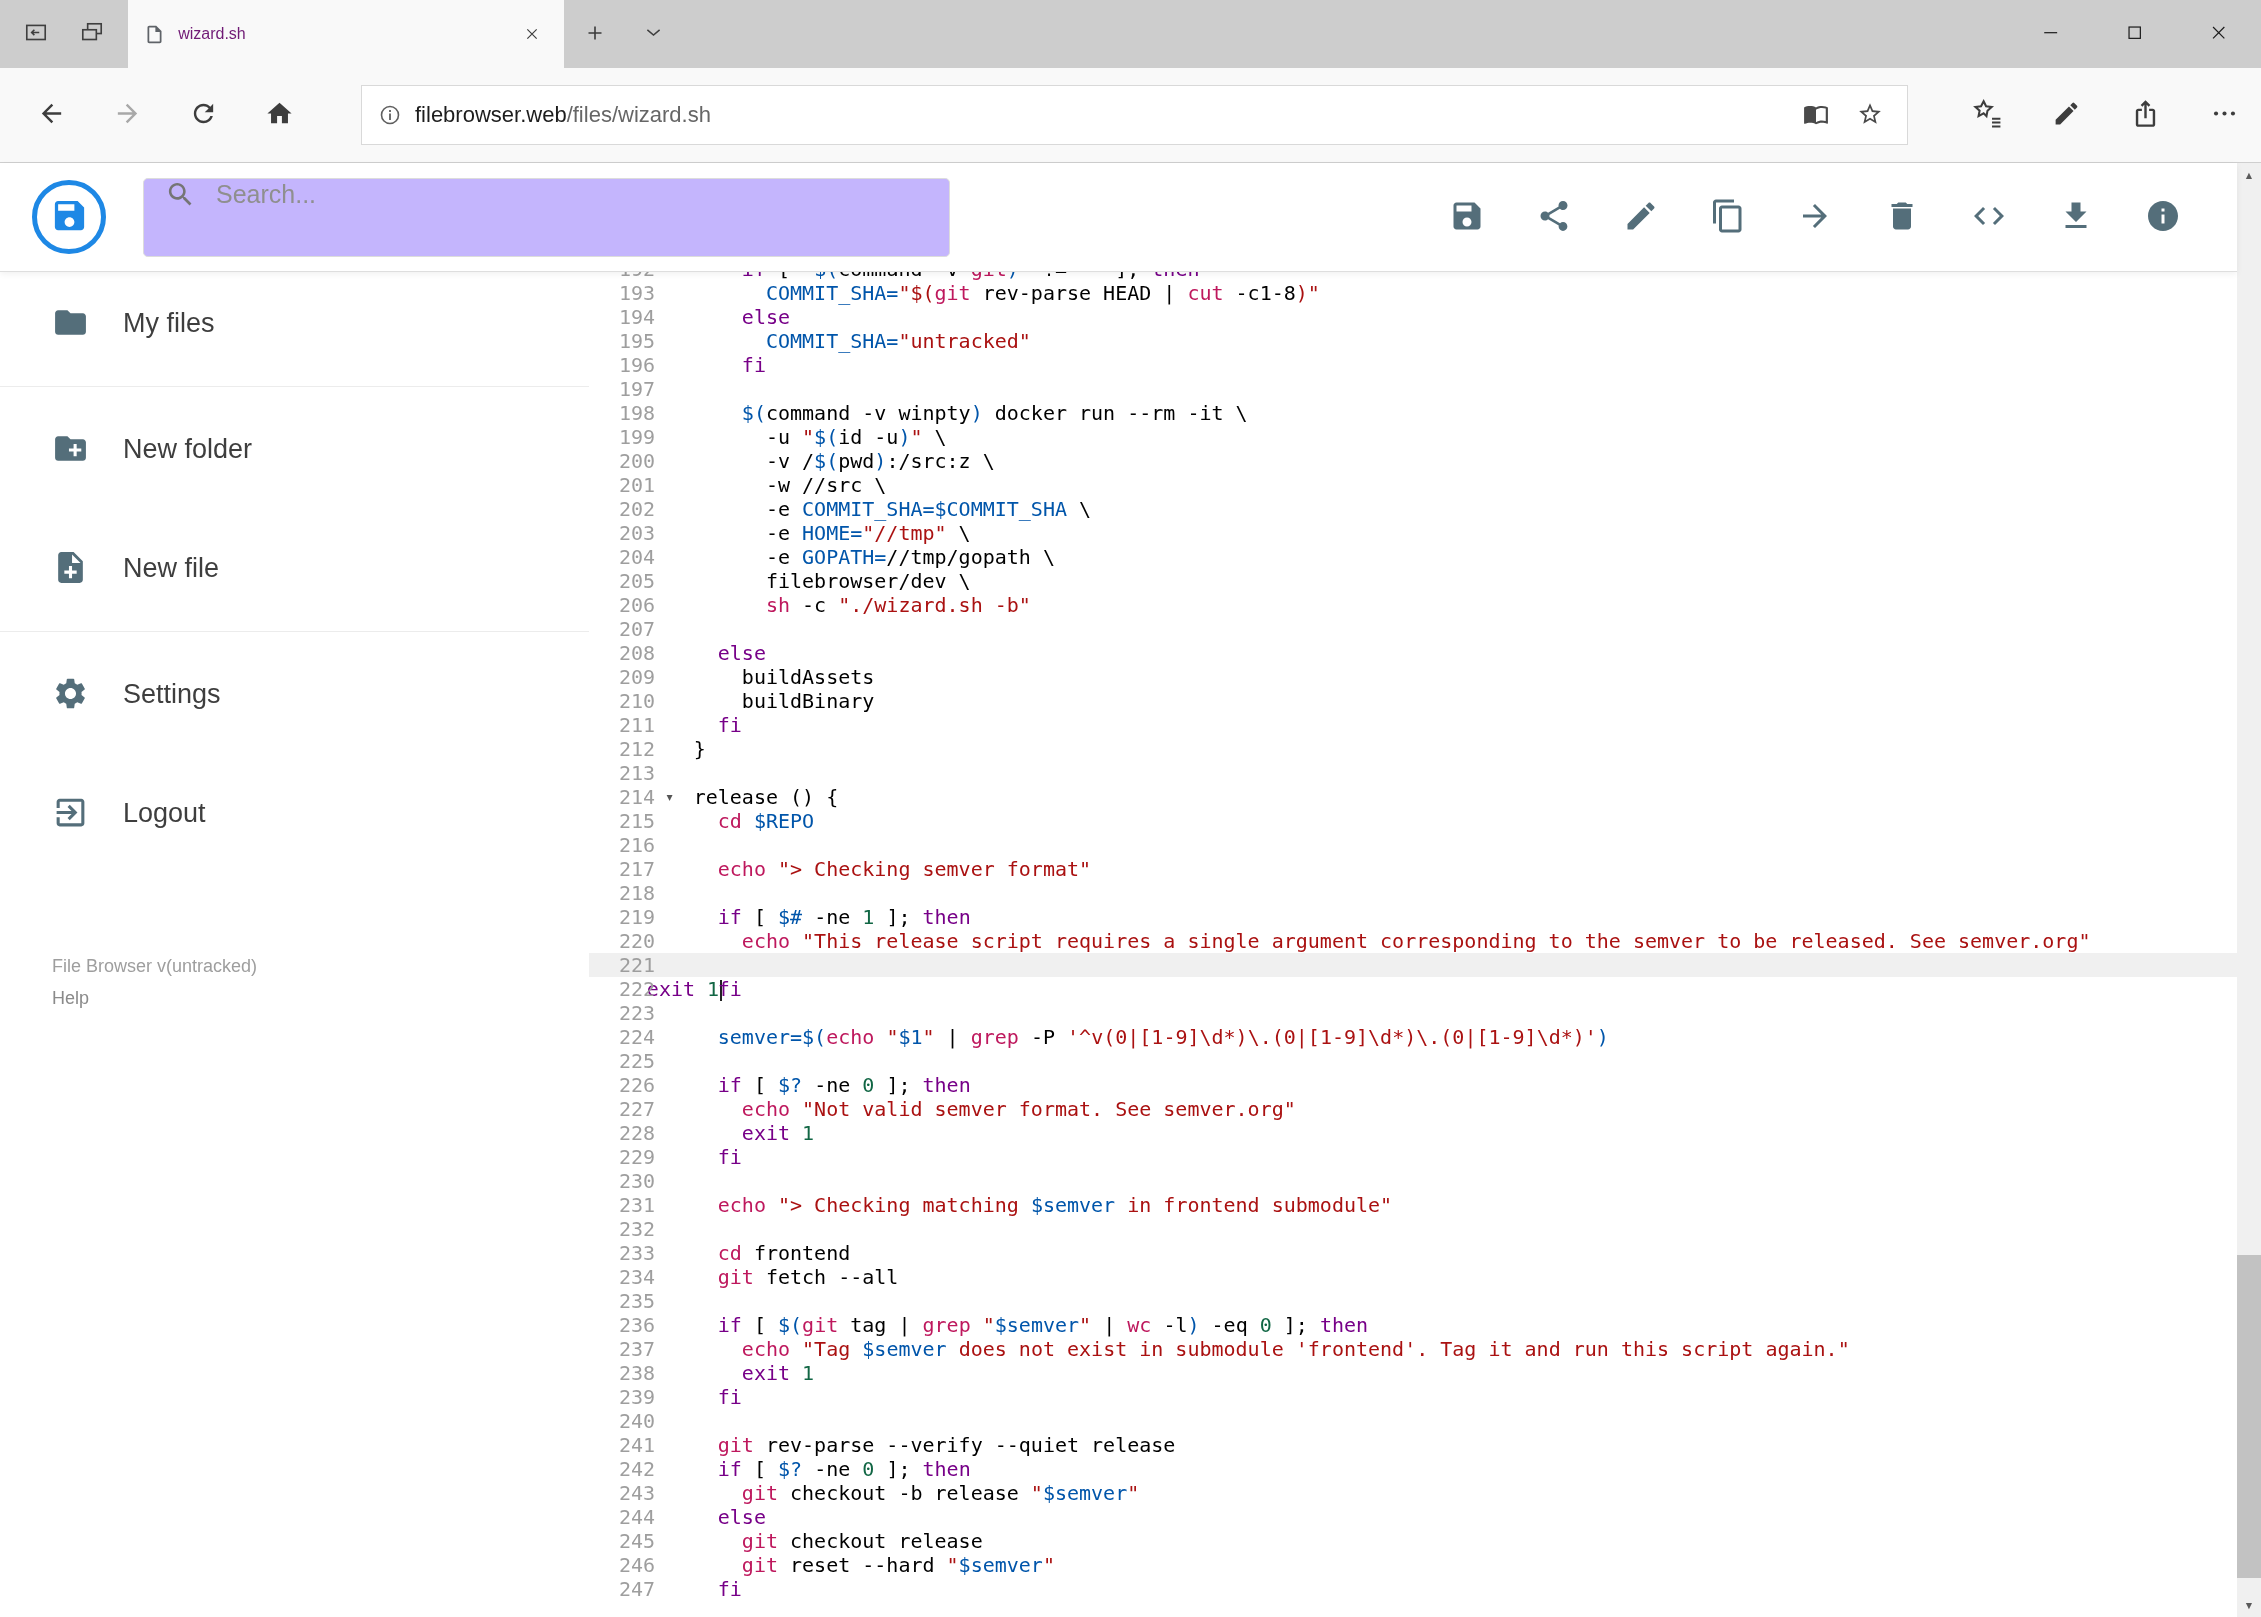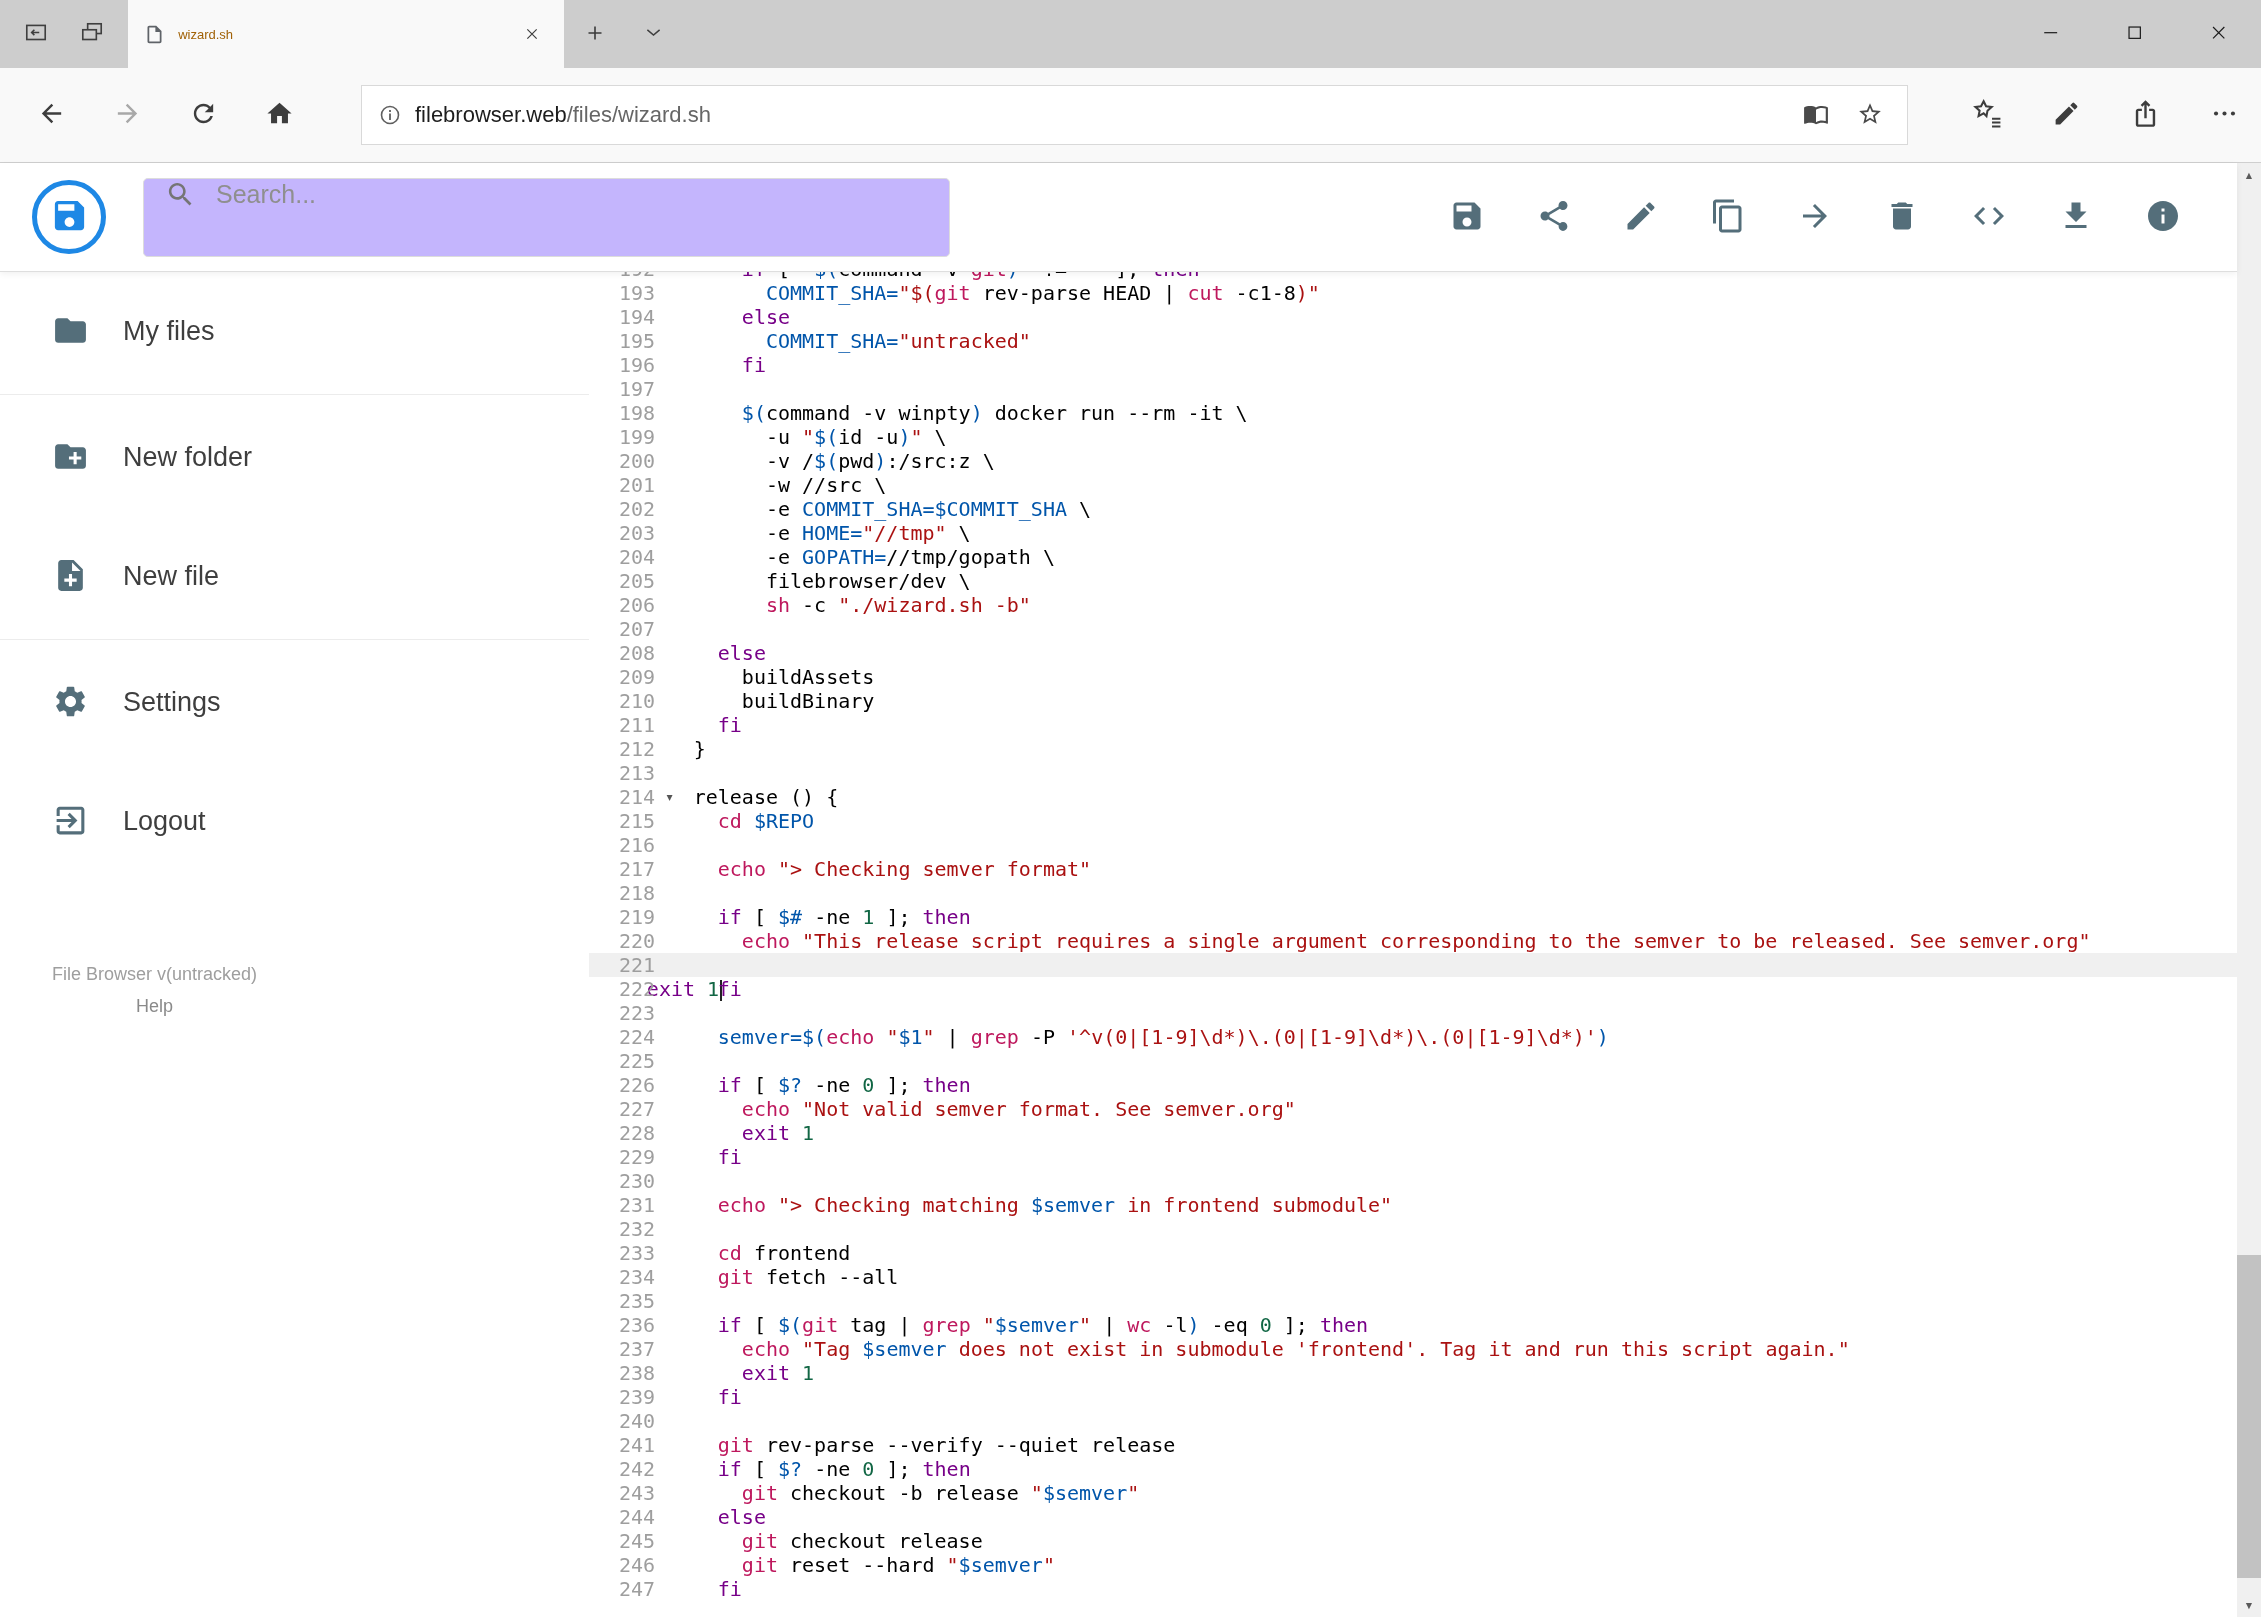--- a/index.html
+++ b/index.html
@@ -10,21 +10,21 @@
   }
   button{background:none;border:0;padding:0;font:inherit;color:inherit;}
   .ibtn{display:flex;align-items:center;justify-content:center;}
 
   
   .tab-bar{position:absolute;top:0;left:0;right:0;height:68px;background:#cdcdcd;display:flex;align-items:stretch;}
   .tabbar-left{display:flex;align-items:center;padding:0 9.7px;gap:4.8px;color:#3f3f3f;}
   .chrome-btn{width:52px;height:52px;}
   .tab{width:404px;background:#f9f9f9;display:flex;align-items:center;padding:0 16px;gap:13px;}
   .favicon{color:#5f6368;display:flex;}
-  .tab-title{font-size:13px;color:#a16207;flex:1;white-space:nowrap;overflow:hidden;}
+  .tab-title{font-size:16px;color:#701a75;flex:1;white-space:nowrap;overflow:hidden;}
   .tab-close{width:32px;height:32px;color:#3f3f3f;}
   .new-tab{width:61px;color:#3a3a3a;}
   .tab-chevron{width:57px;color:#3f3f3f;}
   .win-controls{margin-left:auto;display:flex;align-items:stretch;}
   .win-btn{width:84px;height:68px;color:#1c1c1c;}
 
   
   .nav-bar{position:absolute;top:68px;left:0;right:0;height:95px;background:#f9f9f9;border-bottom:0.8px solid #cfcfcf;box-sizing:border-box;display:flex;align-items:center;padding:0 0 0 21px;}
   .nav-icon{width:60px;height:60px;color:#3d3d3d;margin-right:16px;flex:none;}
   .nav-icon.disabled{color:#a8a8a8;}
@@ -44,21 +44,21 @@
   .app-header{position:absolute;top:0;left:0;right:24px;height:108px;background:#fff;border-bottom:0.8px solid #dedede;box-shadow:0 1.6px 6.5px rgba(0,0,0,.06);display:flex;align-items:center;z-index:2;}
   .logo{margin-left:32px;width:74px;height:74px;border-radius:50%;border:5.7px solid #1e88e5;box-sizing:border-box;background:#fff;display:flex;align-items:center;justify-content:center;flex:none;color:#1e88e5;}
   .search{margin-left:37px;width:807px;height:79px;border:0.8px solid #dcdcdc;border-radius:4.8px;background:#c4b5fd;box-sizing:border-box;display:flex;align-items:flex-start;padding:0 21px;gap:18px;}
   .search .sicon{color:#757575;display:flex;flex:none;}
   .search input{border:0;outline:0;background:transparent;flex:1;font-size:25px;color:#444;font-family:inherit;}
   .search input::placeholder{color:#8f8f8f;opacity:1;}
   .header-actions{margin-left:auto;display:flex;align-items:center;gap:51px;padding-right:56px;color:#546e7a;}
   .action-btn{width:36px;height:36px;}
 
   
-  .sidebar{position:absolute;top:109px;left:0;width:589px;bottom:0;background:#fff;box-sizing:border-box;text-align:center;}
+  .sidebar{position:absolute;top:101px;left:0;width:589px;bottom:0;background:#fff;box-sizing:border-box;}
   .sb-item{height:119px;display:flex;align-items:center;padding-left:52px;gap:34px;color:#546e7a;}
   .sb-item svg{flex:none;}
   .sb-label{font-size:27px;color:#3e3e3e;}
   .sb-divider{height:0.8px;margin:3.2px 0;background:#ececec;}
   .sb-footer{position:absolute;top:688px;left:52px;}
   .sb-version{font-size:18px;color:#9e9e9e;line-height:29px;}
   .sb-help{font-size:18px;color:#8a8a8a;line-height:29px;display:inline-block;margin-top:3.2px;}
 
   
   .editor{position:absolute;top:108px;left:589px;right:24px;bottom:0;overflow:hidden;background:#fff;}

